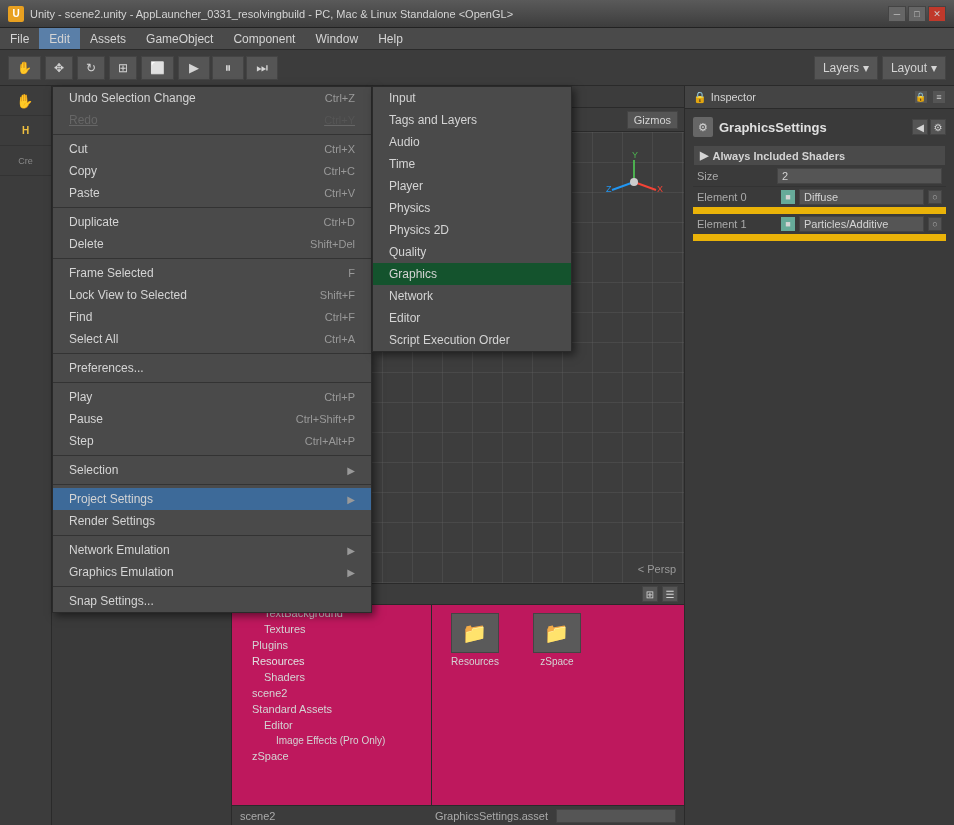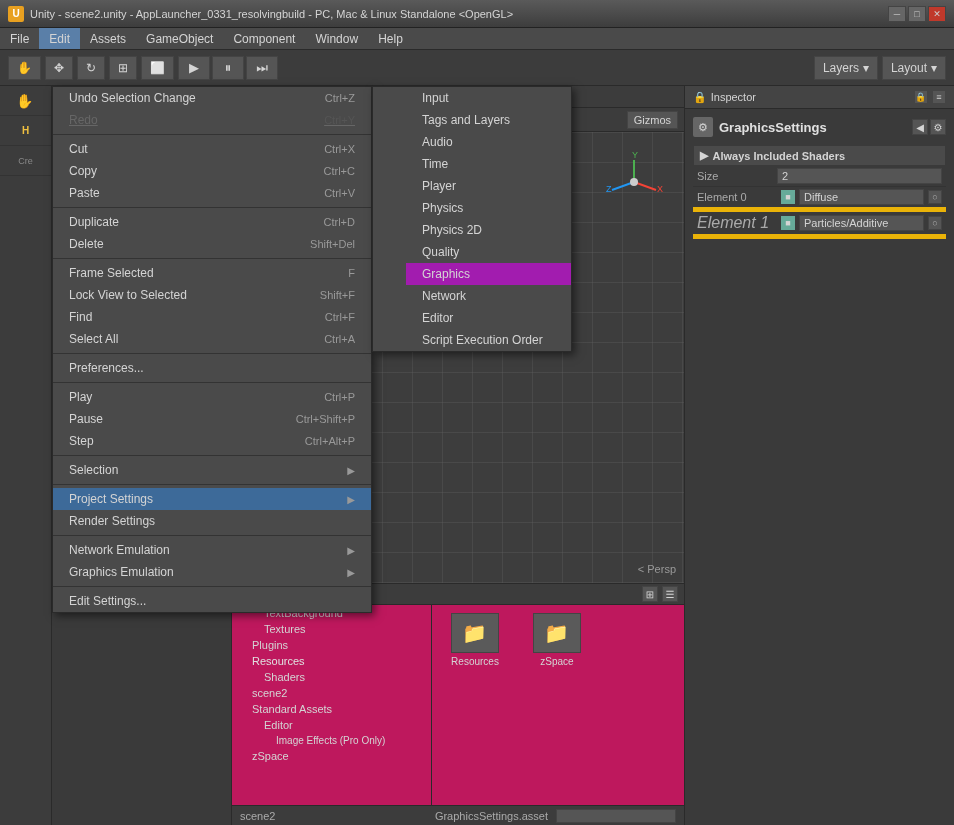--- a/index.html
+++ b/index.html
@@ -325,21 +325,21 @@
       flex: 1;
       background: #555;
       border: 1px solid #444;
       padding: 1px 4px;
       font-size: 11px;
       color: #d4d4d4;
     }
     .inspector-shader-row {
       display: flex; align-items: center; gap: 4px;
       padding: 2px 4px;
-      border-bottom: 5px solid #eab308;
+      border-bottom: 7px solid #eab308;
     }
     .shader-icon {
       width: 14px; height: 14px;
       background: #6a9;
       font-size: 9px; display: flex; align-items: center; justify-content: center;
     }
     .shader-value {
       flex: 1; background: #555; border: 1px solid #444;
       padding: 1px 4px; font-size: 11px; color: #d4d4d4;
     }
@@ -397,23 +397,22 @@
       background: #4a4a4a;
       border: 1px solid #2a2a2a;
       box-shadow: 3px 3px 8px rgba(0,0,0,0.5);
       z-index: 201;
     }
 
     .submenu-item {
       padding: 4px 16px;
       font-size: 12px;
       cursor: pointer;
-      margin-left: 33px;
-    }
-    .submenu-item.highlighted { background: #a21caf; }
+    }
+    .submenu-item.highlighted { background: #14532d; }
 
     .bottom-file-bar {
       background: #3c3c3c;
       border-top: 1px solid #2a2a2a;
       height: 20px;
       display: flex; align-items: center; padding: 0 8px;
       font-size: 11px; color: #aaa;
       gap: 8px;
     }
     .search-bar {
@@ -617,21 +616,21 @@
         </div>
 
         <div class="inspector-shader-row">
           <span class="inspector-label" style="width:80px;font-size:11px;color:#aaa;">Element 0</span>
           <div class="shader-icon">■</div>
           <div class="shader-value">Diffuse</div>
           <div class="shader-btn">○</div>
         </div>
 
         <div class="inspector-shader-row">
-          <span class="inspector-label" style="width:80px;font-size:16px;color:#aaa;font-style:italic;">Element 1</span>
+          <span class="inspector-label" style="width:80px;font-size:11px;color:#aaa;">Element 1</span>
           <div class="shader-icon">■</div>
           <div class="shader-value">Particles/Additive</div>
           <div class="shader-btn">○</div>
         </div>
       </div>
     </div>
   </div>
 
 </div>
 
@@ -719,21 +718,21 @@
   <div class="menu-dropdown-item">
     <span class="item-label">Network Emulation</span>
     <span class="arrow">▶</span>
   </div>
   <div class="menu-dropdown-item">
     <span class="item-label">Graphics Emulation</span>
     <span class="arrow">▶</span>
   </div>
   <div class="menu-separator"></div>
   <div class="menu-dropdown-item">
-    <span class="item-label">Edit Settings...</span>
+    <span class="item-label">Snap Settings...</span>
     <span class="item-shortcut"></span>
   </div>
 </div>
 
 <div id="project-settings-submenu">
   <div class="submenu-item">Input</div>
   <div class="submenu-item">Tags and Layers</div>
   <div class="submenu-item">Audio</div>
   <div class="submenu-item">Time</div>
   <div class="submenu-item">Player</div>

